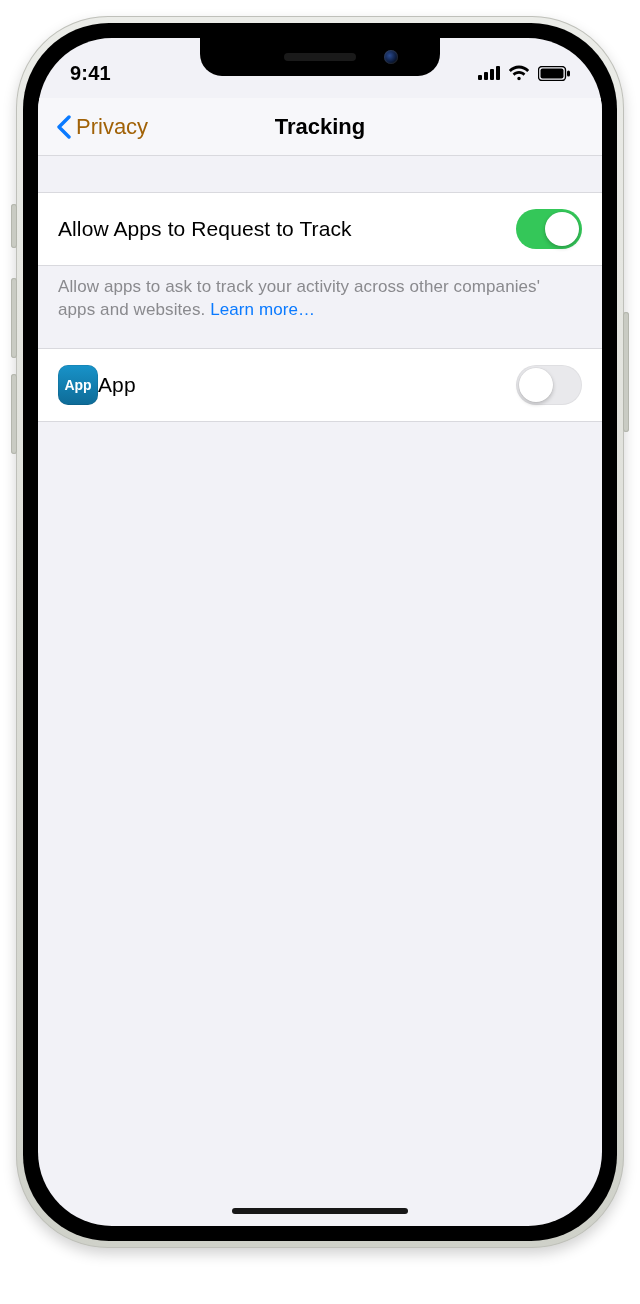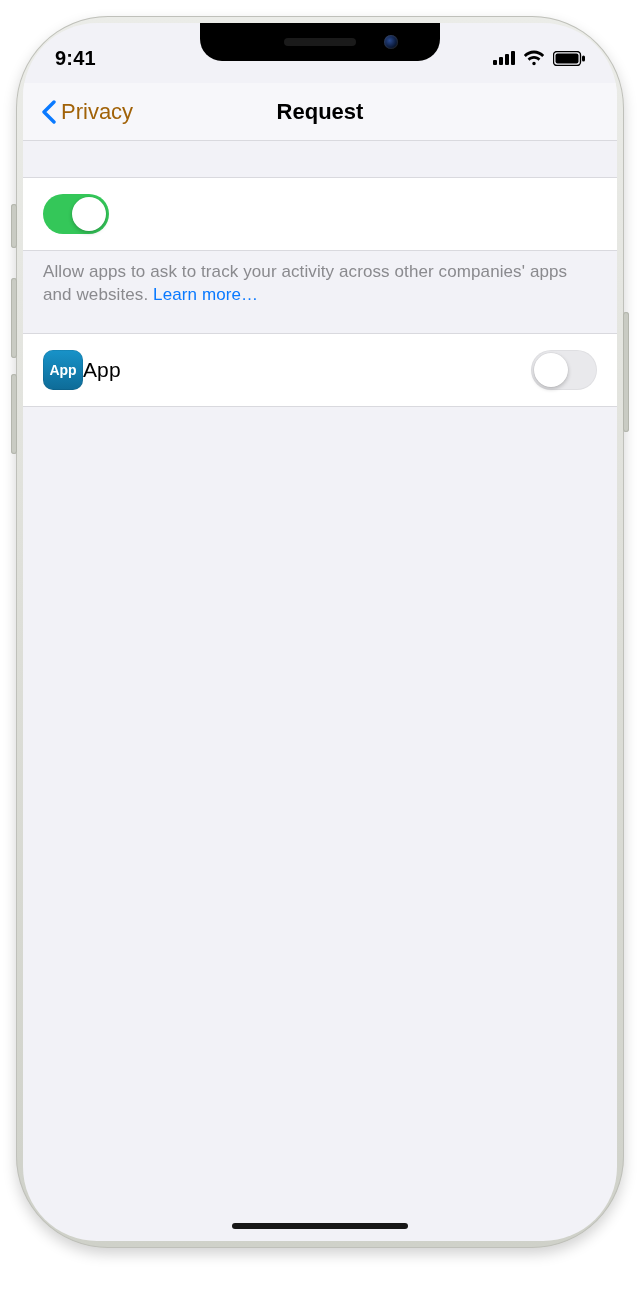--- a/index.html
+++ b/index.html
@@ -27,21 +27,21 @@
       background: linear-gradient(180deg,#ebece8 0%,#dfe0da 45%,#cfd1c9 100%);
       padding: 7px;
       box-shadow: 0 6px 14px rgba(0,0,0,.18), inset 0 0 0 1px #bfc0ba;
     }
     .phone-inner {
       position: relative;
       width: 100%;
       height: 100%;
       border-radius: 86px;
       background: #000;
-      padding: 0;
+      padding: 15px;
     }
 
     .screen {
       position: relative;
       width: 100%;
       height: 100%;
       border-radius: 74px;
       overflow: hidden;
       background: #f2f2f7; 
     }
@@ -209,26 +209,27 @@
           </div>
         </div>
 
         <div class="nav-bar">
           <div class="nav-back">
             <svg width="16" height="24" viewBox="0 0 16 24" aria-hidden="true">
               <path d="M13 2 3 12l10 10" fill="none" stroke="#0a7aff" stroke-width="3.4" stroke-linecap="round" stroke-linejoin="round"></path>
             </svg>
             <span>Privacy</span>
           </div>
-          <div class="nav-title">Request</div>
+          <div class="nav-title">Tracking</div>
         </div>
 
         <div class="content">
 
           <div class="cell">
+            <span class="cell-title">Allow Apps to Request to Track</span>
             <span class="toggle toggle-on" role="switch" aria-checked="true">
               <span class="knob"></span>
             </span>
           </div>
 
           <div class="group-footer">
             <span>Allow apps to ask to track your activity across other companies' apps and websites. </span><a href="#">Learn more…</a>
           </div>
 
           <div class="cell">

